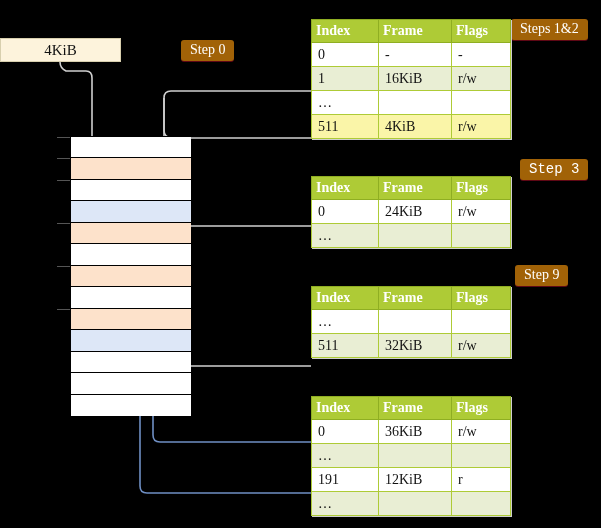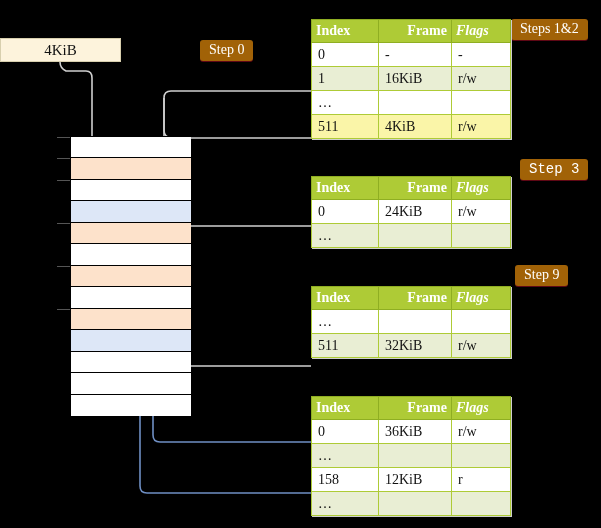--- a/index.html
+++ b/index.html
@@ -36,22 +36,22 @@
               text-align:left;padding:3px 4px;border:1px solid #8fae22;
               font-size:14px;}
   table.pt td{border:1px solid #aecb36;padding:2px 6px;color:#111;
               height:19px;vertical-align:middle;}
   table.pt tr.alt td{background:#e9eed4;}
   table.pt tr.hl td{background:#faf5a8;}
   table.pt td.c1{width:54px;}
   table.pt td.c2{width:60px;}
   table.pt td.c3{width:46px;}
   table.pt th.c1{width:54px;}
-  table.pt th.c2{width:60px;text-align:right;}
-  table.pt th.c3{width:46px;font-style:italic;}
+  table.pt th.c2{width:60px;}
+  table.pt th.c3{width:46px;}
 
   
   svg.wires{position:absolute;left:0;top:0;width:601px;height:528px;
             pointer-events:none;}
 </style>
 </head>
 <body>
 
 <div class="stage">
 
@@ -95,21 +95,21 @@
 
     <g>
       <path d="M311 493 L147 493 Q140 493 140 486 L140 212" fill="none" stroke="#6f8fc4" stroke-width="1.6" marker-end="url(#ablueup)"></path>
     </g>
   </svg>
 
   <div class="vbox" style="left:0px;top:38px;width:121px;height:24px;">
     <span>4KiB</span>
   </div>
 
-  <div class="badge" style="left:200px;top:40px;">
+  <div class="badge" style="left:181px;top:40px;">
     <span>Step 0</span>
   </div>
   <div class="badge" style="left:511px;top:19px;">
     <span>Steps 1&amp;2</span>
   </div>
   <div class="badge" style="left:520px;top:159px;font-family:Liberation Mono, monospace;">
     <span>Step 3</span>
   </div>
   <div class="badge" style="left:515px;top:265px;">
     <span>Step 9</span>
@@ -230,21 +230,21 @@
             <td class="c1">0</td>
             <td class="c2">36KiB</td>
             <td class="c3">r/w</td>
           </tr>
           <tr class="alt">
             <td class="c1">…</td>
             <td class="c2"></td>
             <td class="c3"></td>
           </tr>
           <tr>
-            <td class="c1">158</td>
+            <td class="c1">191</td>
             <td class="c2">12KiB</td>
             <td class="c3">r</td>
           </tr>
           <tr class="alt">
             <td class="c1">…</td>
             <td class="c2"></td>
             <td class="c3"></td>
           </tr>
         </tbody>
       </table>

